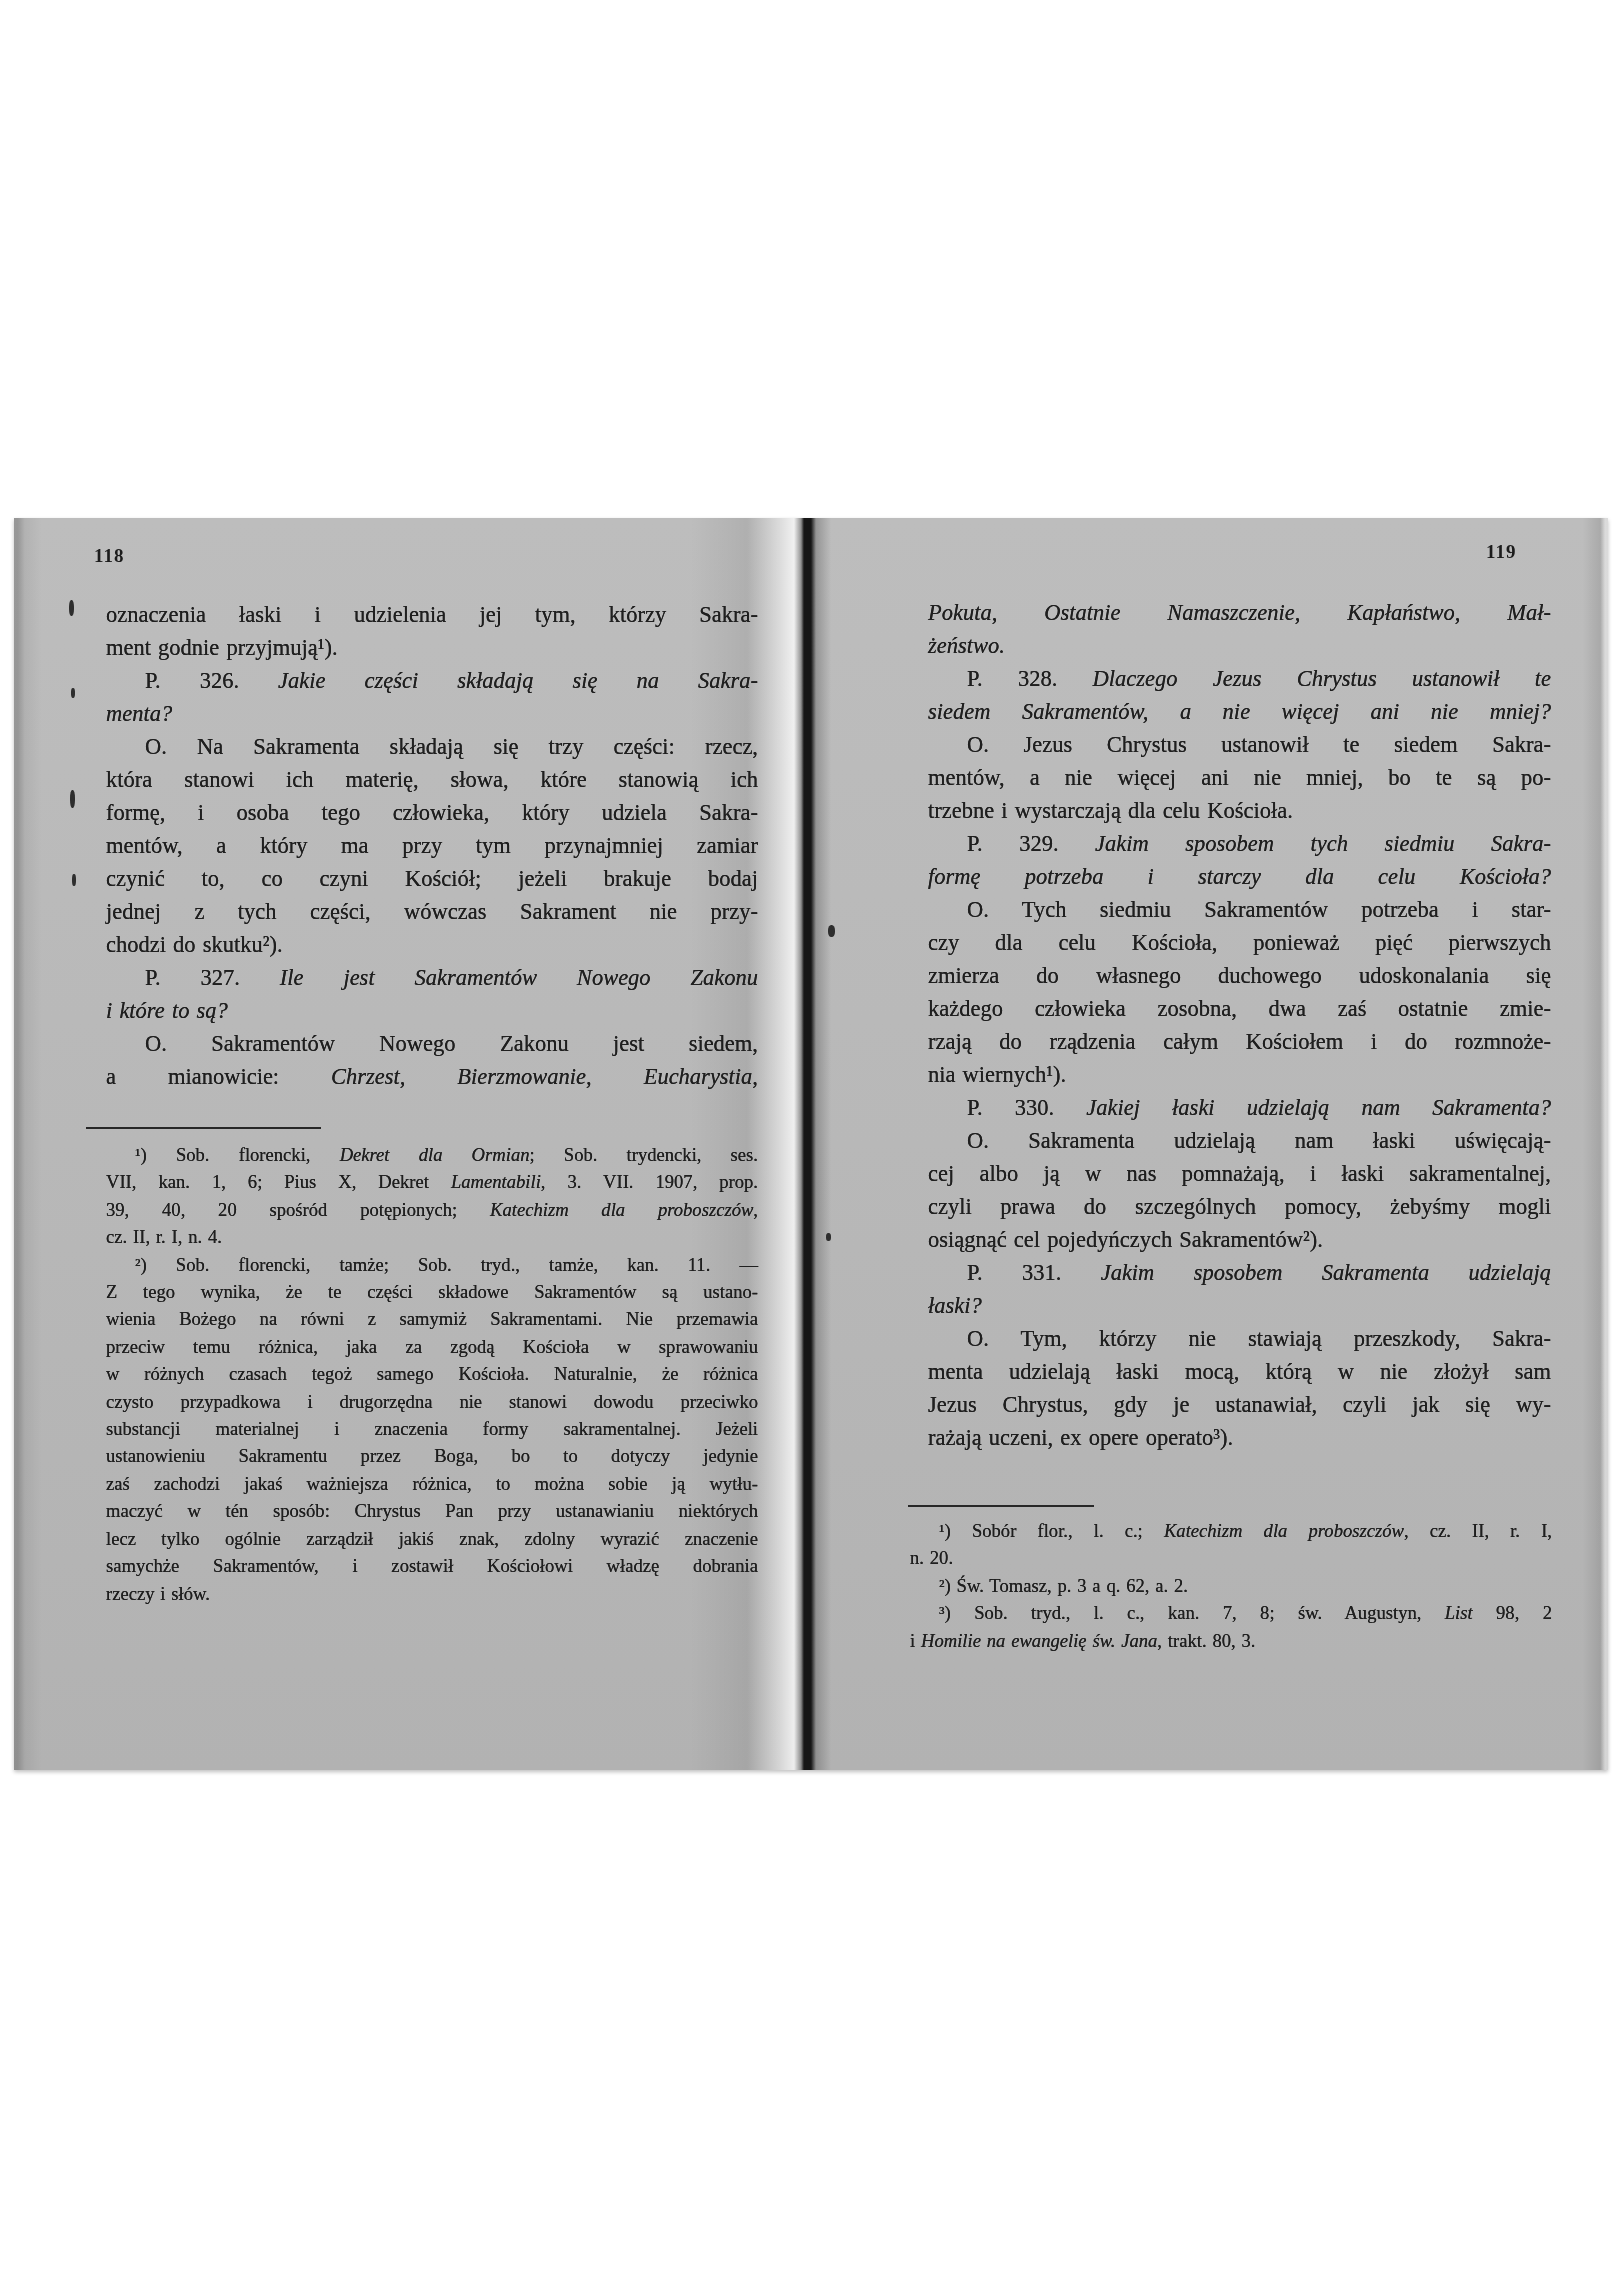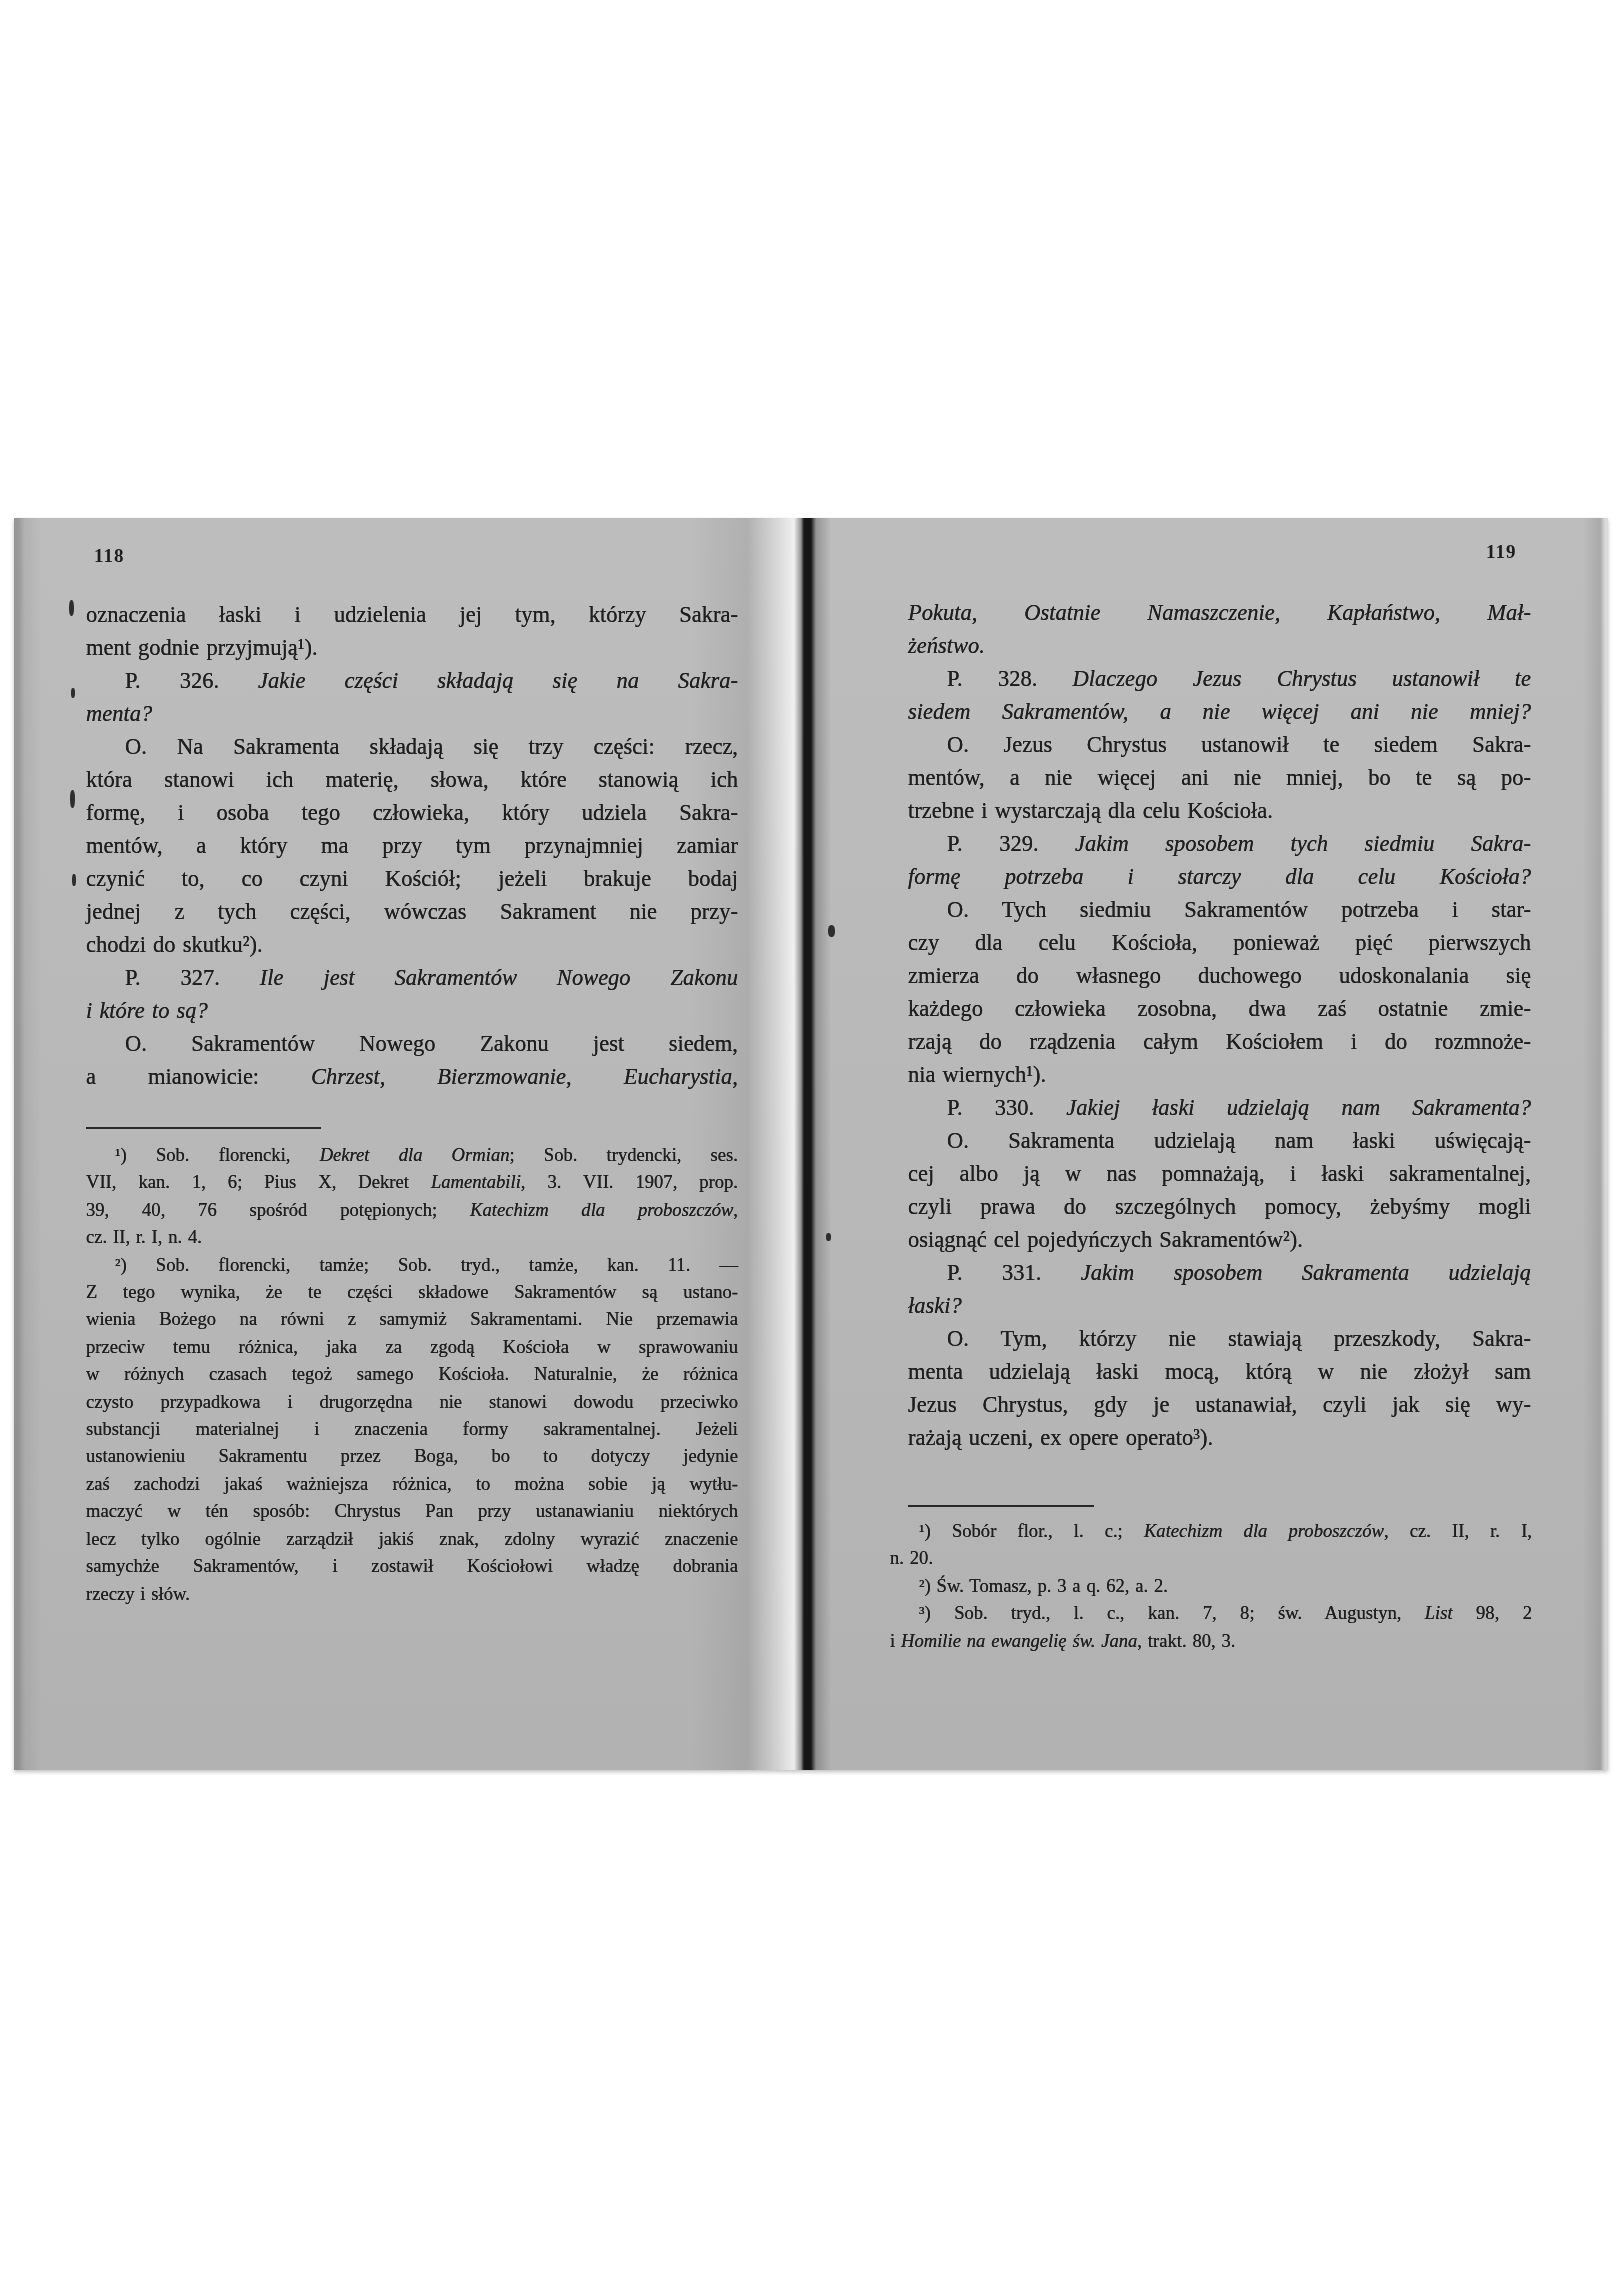--- a/index.html
+++ b/index.html
@@ -20,21 +20,21 @@
         rgba(70,70,70,0.35) 787px,
         #161616 790px, #161616 797px,
         rgba(100,100,100,0.45) 802px,
         rgba(0,0,0,0) 817px, rgba(0,0,0,0) 100%),
       linear-gradient(90deg, rgba(0,0,0,0.20) 0px, rgba(0,0,0,0.20) 3.9px, rgba(0,0,0,0.06) 10.8px, rgba(0,0,0,0) 27.4px),
       linear-gradient(270deg, rgba(255,255,255,0.45) 0px, rgba(255,255,255,0.45) 2.9px, rgba(0,0,0,0.10) 7.8px, rgba(0,0,0,0) 25.5px),
       linear-gradient(180deg, #bdbdbd 0%, #b8b8b8 50%, #b2b2b2 100%);
     box-shadow: 0 2px 3.9px rgba(0,0,0,0.25);
   }
   .pagenum { position:absolute; font-size:19px; font-weight:bold; letter-spacing:1px; color:#1c1c1c; }
-  .textblock { position:absolute; }
+  .textblock { position:absolute;margin-left:20px; }
   .body-text { font-size:22.5px; line-height:33px; word-spacing:1.5px; text-shadow:0 0 0.5px currentColor; }
   .foot-text { font-size:18.6px; line-height:27.4px; word-spacing:1.2px; text-shadow:0 0 0.4px currentColor; }
   .tline { text-align:left; }
   .tline.just { text-align:justify; text-align-last:justify; -moz-text-align-last:justify; }
   .body-text .tline.ind { text-indent:39px; }
   .foot-text .tline.ind { text-indent:29px; }
   .it { font-style:italic; }
   .rule { position:absolute; height:2px; background:#272727; }
   .speck { position:absolute; background:#2e2e2e; border-radius:45%; }
 </style>
@@ -70,21 +70,21 @@
       <div class="tline"><span class="it">i które to są?</span></div>
       <div class="tline just ind"><span>O. Sakramentów Nowego Zakonu jest siedem,</span></div>
       <div class="tline just"><span>a mianowicie: </span><span class="it">Chrzest, Bierzmowanie, Eucharystia,</span></div>
     </div>
 
   <div class="rule" style="left:86px; top:1127px; width:235px;"></div>
 
   <div class="textblock foot-text" style="left:86px; top:1141px; width:652px;">
       <div class="tline just ind"><span>¹) Sob. florencki, </span><span class="it">Dekret dla Ormian</span><span>; Sob. trydencki, ses.</span></div>
       <div class="tline just"><span>VII, kan. 1, 6; Pius X, Dekret </span><span class="it">Lamentabili</span><span>, 3. VII. 1907, prop.</span></div>
-      <div class="tline just"><span>39, 40, 76 spośród potępionych; </span><span class="it">Katechizm dla proboszczów</span><span>,</span></div>
+      <div class="tline just"><span>39, 40, 20 spośród potępionych; </span><span class="it">Katechizm dla proboszczów</span><span>,</span></div>
       <div class="tline"><span>cz. II, r. I, n. 4.</span></div>
       <div class="tline just ind"><span>²) Sob. florencki, tamże; Sob. tryd., tamże, kan. 11. —</span></div>
       <div class="tline just"><span>Z tego wynika, że te części składowe Sakramentów są ustano-</span></div>
       <div class="tline just"><span>wienia Bożego na równi z samymiż Sakramentami. Nie przemawia</span></div>
       <div class="tline just"><span>przeciw temu różnica, jaka za zgodą Kościoła w sprawowaniu</span></div>
       <div class="tline just"><span>w różnych czasach tegoż samego Kościoła. Naturalnie, że różnica</span></div>
       <div class="tline just"><span>czysto przypadkowa i drugorzędna nie stanowi dowodu przeciwko</span></div>
       <div class="tline just"><span>substancji materialnej i znaczenia formy sakramentalnej. Jeżeli</span></div>
       <div class="tline just"><span>ustanowieniu Sakramentu przez Boga, bo to dotyczy jedynie</span></div>
       <div class="tline just"><span>zaś zachodzi jakaś ważniejsza różnica, to można sobie ją wytłu-</span></div>

